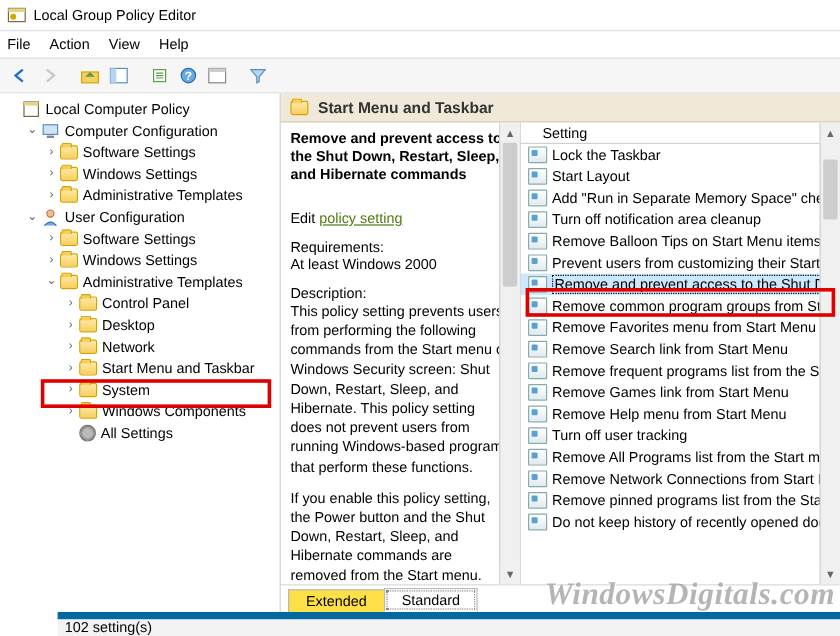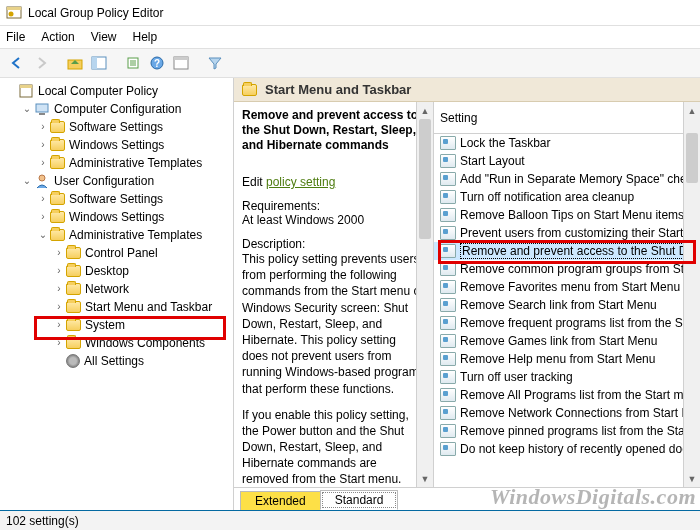--- a/index.html
+++ b/index.html
@@ -46,48 +46,48 @@
 
 .contentrow { flex: 1; display: flex; overflow: hidden; border-bottom: 1px solid #d0d0d0; }
 .descpane { width: 200px; border-right: 1px solid #d0d0d0; padding: 6px 8px; font-size: 12px; overflow: hidden; position: relative; }
 .descpane h3 { font-size: 12px; font-weight: bold; margin-bottom: 22px; line-height: 1.25; }
 .descpane .editlink { color: #4d7c0f; text-decoration: underline; cursor: pointer; }
 .descpane .sect { margin-top: 10px; }
 .descpane .lbl { font-size: 12px; }
 .descpane p { line-height: 1.35; }
 
 .listpane { flex: 1; display: flex; flex-direction: column; overflow: hidden; position: relative; }
-.listhdr { height: 32px; border-bottom: 1px solid #d0d0d0; display: flex; align-items: center; padding: 0 6px; font-size: 12px; background: #fff; }
+.listhdr { height: 18px; border-bottom: 1px solid #d0d0d0; display: flex; align-items: center; padding: 0 18px; font-size: 12px; background: #fff; }
 .listbody { flex: 1; overflow: hidden; position: relative; }
 .row { display: flex; align-items: center; height: 18px; padding: 0 6px; white-space: nowrap; font-size: 12px; }
 .row .ricon { width: 16px; height: 14px; margin-right: 4px; flex-shrink: 0; }
 .setticon { width: 14px; height: 14px; border: 1px solid #8aa; background: linear-gradient(#fff, #dfeaf0); border-radius: 1px; position: relative; }
 .setticon::after { content: ""; position: absolute; left: 2px; top: 2px; width: 5px; height: 5px; background: #5aa0d0; border-radius: 1px; }
 .row.sel { background: #cce8ff; }
 .row.sel .txt { border: 1px dotted #000; padding: 0 1px; }
 
 
 .vscroll { position: absolute; right: 0; top: 0; bottom: 0; width: 17px; background: #f0f0f0; border-left: 1px solid #d0d0d0; display: flex; flex-direction: column; }
 .vscroll .arr { height: 17px; display: flex; align-items: center; justify-content: center; font-size: 9px; color: #666; background: #f0f0f0; }
 .vscroll .track { flex: 1; position: relative; }
 .vscroll .thumb { position: absolute; left: 2px; right: 2px; top: 0; height: 60px; background: #cdcdcd; border-radius: 2px; }
 
 
 .tabsrow { height: 22px; display: flex; align-items: flex-end; padding-left: 6px; background: #fff; }
 .tab { padding: 2px 14px; font-size: 12px; border: 1px solid #bbb; border-bottom: none; border-radius: 0 0 0 0; background: #fde047; margin-right: -1px; position: relative; }
 .tab.active { background: #fff; border-bottom: 1px solid #fff; z-index: 2; outline: 1px dotted #888; outline-offset: -3px;}
 
 
-.status { height: 20px; border-top: 1px solid #0369a1; display: flex; align-items: center; padding: 0 6px; font-size: 12px; background: #f3f3f3; }
+.status { height: 20px; border-top: 6px solid #0369a1; display: flex; align-items: center; padding: 0 6px; font-size: 12px; background: #f3f3f3; margin-left: 48px; }
 
 
 .redbox { position: absolute; border: 3px solid #e00000; pointer-events: none; }
 
 
-.wm { position: absolute; right: 4px; bottom: 20px; font-size: 22px; font-weight: bold; font-style: italic; color: rgba(120, 120, 120, 0.55); letter-spacing: 0.5px; font-family: Georgia, serif; text-shadow: 1px 1px 0 #fff; pointer-events: none; }
+.wm { position: absolute; right: 4px; bottom: 20px; font-size: 26px; font-weight: bold; font-style: italic; color: rgba(120, 120, 120, 0.55); letter-spacing: 0.5px; font-family: Georgia, serif; text-shadow: 1px 1px 0 #fff; pointer-events: none; }
 
 </style>
 </head>
 <body>
 
 <div class="titlebar">
   <svg class="ticon" viewBox="0 0 16 16">
       <rect x="1" y="2" width="14" height="11" fill="#fff" stroke="#7a6a3a"></rect>
       <rect x="1" y="2" width="14" height="3" fill="#e8d28a"></rect>
       <circle cx="5" cy="9" r="2.5" fill="#d4a400"></circle>

